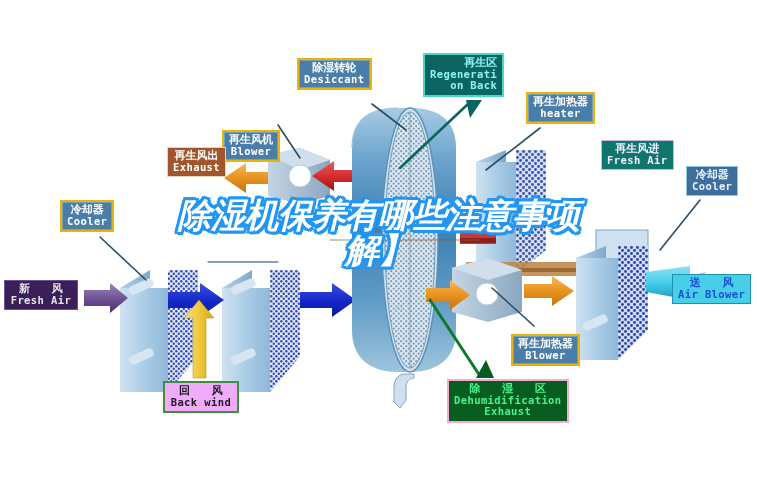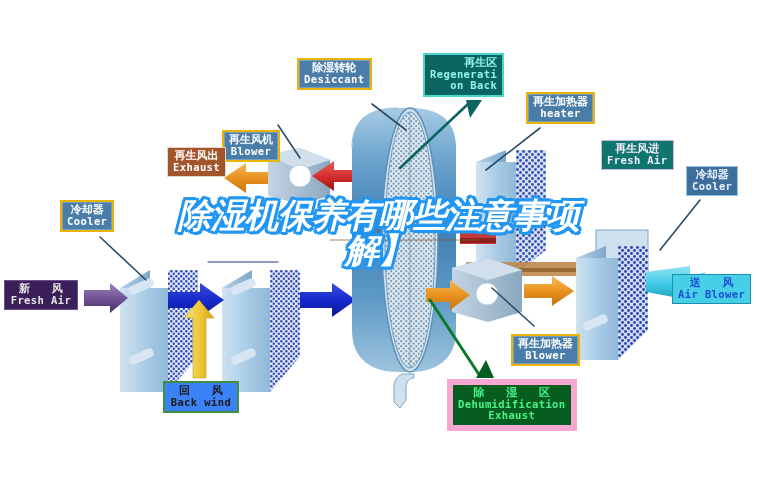--- a/index.html
+++ b/index.html
@@ -75,31 +75,31 @@
     border:1px solid #6d4f92;
     color:#e5e5e5;
   }
   .lbl-teal{
     background:#0c6460;
     border:2px solid #49d6cc;
     color:#8ff5ef;
   }
   .lbl-green{
     background:#075c20;
-    border:6px solid #f9a8d4;
+    border:2px solid #f9a8d4;
     color:#49f58a;
   }
   .lbl-cyan{
     background:#48cfe8;
     border:1px solid #1e8fb0;
     color:#1d4ed8;
     margin-top:11px;
   }
   .lbl-gold{
-    background:#3b82f6;
+    background:#f0abfc;
     border:2px solid #3f8f3f;
     color:#1a1a1a;
   }
 
   
   #title-overlay{
     position:absolute;
     left:0;
     top:198px;
     width:757px;

